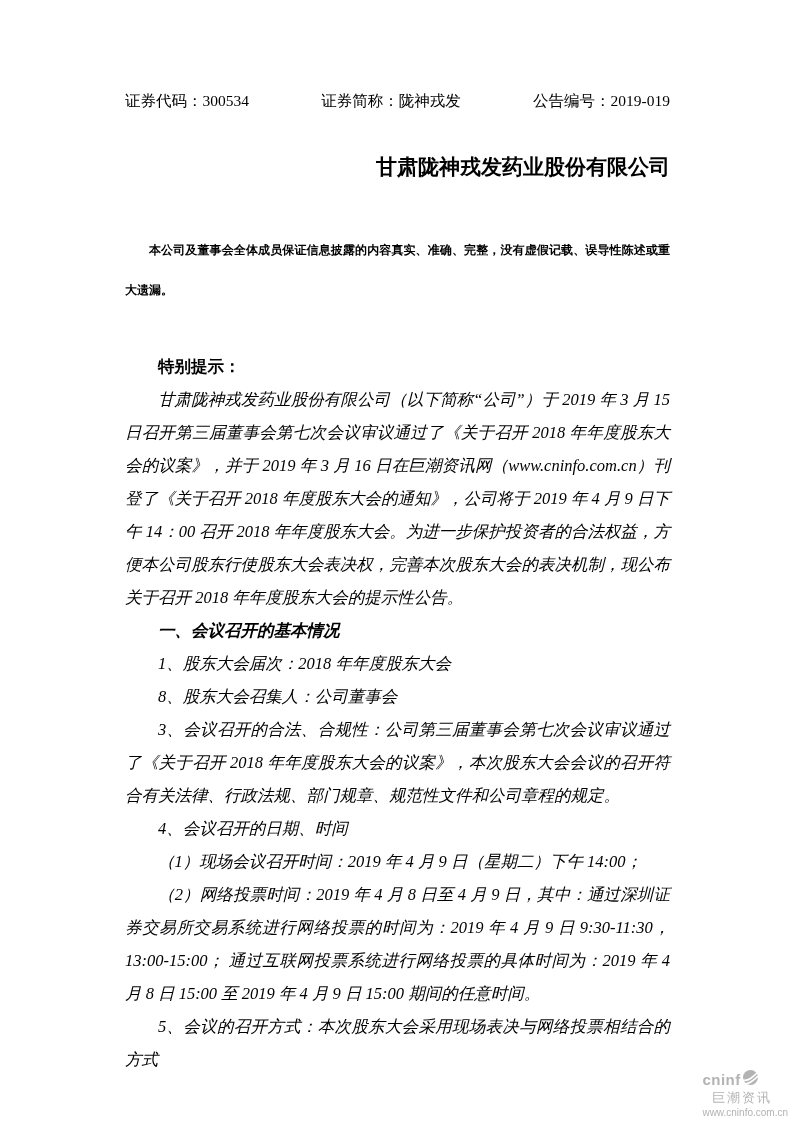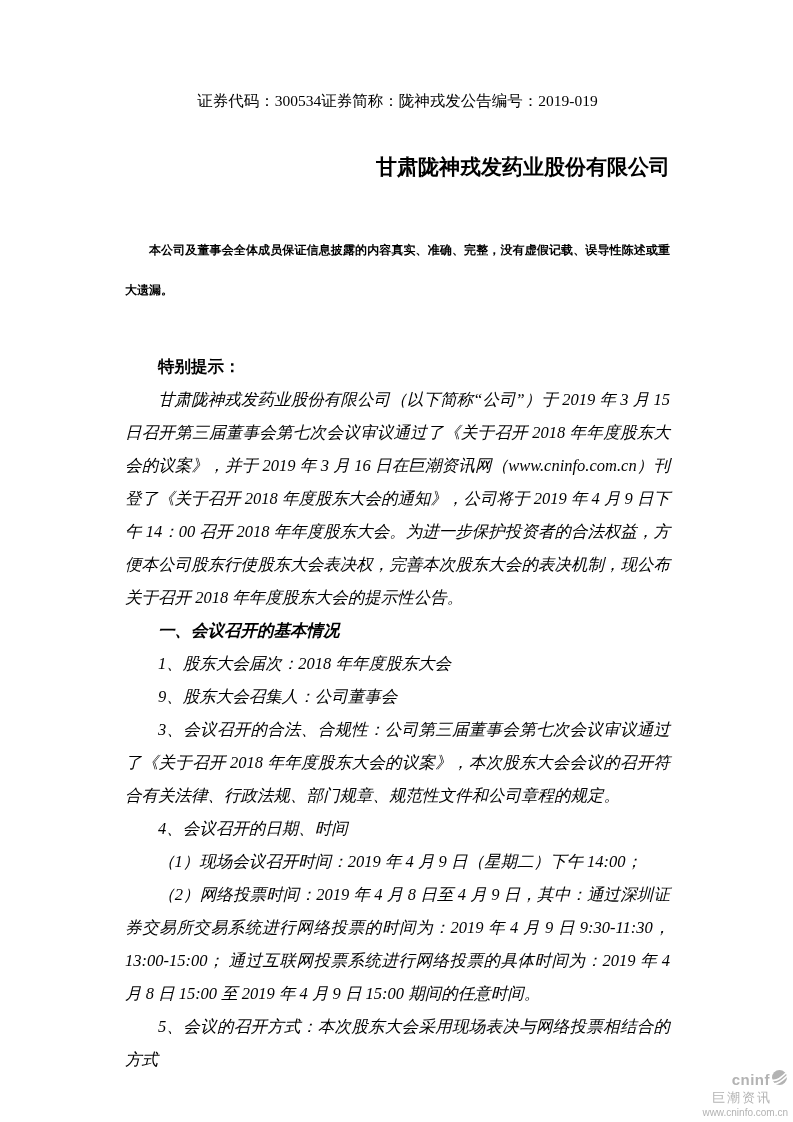--- a/index.html
+++ b/index.html
@@ -14,21 +14,21 @@
     overflow: hidden;
   }
   .content {
     position: absolute;
     left: 125px;
     right: 123px;
     top: 0;
   }
   .header-row {
     display: flex;
-    justify-content: center;
+    justify-content: space-between;
     margin-top: 90px;
     font-size: 15.5px;
     line-height: 22px;
     white-space: nowrap;
   }
   .title-block {
     margin-top: 32px;
     text-align: right;
     font-weight: bold;
     font-size: 21px;
@@ -62,21 +62,20 @@
     right: 5px;
     bottom: 4px;
     color: #b3b3b3;
     font-family: "Liberation Sans", "DejaVu Sans", sans-serif;
     text-align: right;
     line-height: 1.15;
   }
   .logo-top {
     display: flex;
     align-items: center;
-    justify-content: flex-end;
     gap: 1px;
     font-weight: bold;
     font-size: 15px;
     letter-spacing: 0.5px;
   }
   .logo-sub { font-size: 13px; letter-spacing: 2px; margin-top: 1px; padding-right: 16px; }
   .logo-url { font-size: 10px; margin-top: 1px; }
 </style>
 </head>
 <body>
@@ -95,21 +94,21 @@
     </div>
 
     <div class="disclaimer">本公司及董事会全体成员保证信息披露的内容真实、准确、完整，没有虚假记载、误导性陈述或重大遗漏。</div>
 
     <div class="special-heading">特别提示：</div>
 
     <div class="body-text">
       <p>甘肃陇神戎发药业股份有限公司（以下简称“公司”）于 2019 年 3 月 15 日召开第三届董事会第七次会议审议通过了《关于召开 2018 年年度股东大会的议案》，并于 2019 年 3 月 16 日在巨潮资讯网（www.cninfo.com.cn）刊登了《关于召开 2018 年度股东大会的通知》，公司将于 2019 年 4 月 9 日下午 14：00 召开 2018 年年度股东大会。为进一步保护投资者的合法权益，方便本公司股东行使股东大会表决权，完善本次股东大会的表决机制，现公布关于召开 2018 年年度股东大会的提示性公告。</p>
       <p class="section-heading">一、会议召开的基本情况</p>
       <p>1、股东大会届次：2018 年年度股东大会</p>
-      <p>9、股东大会召集人：公司董事会</p>
+      <p>8、股东大会召集人：公司董事会</p>
       <p>3、会议召开的合法、合规性：公司第三届董事会第七次会议审议通过了《关于召开 2018 年年度股东大会的议案》，本次股东大会会议的召开符合有关法律、行政法规、部门规章、规范性文件和公司章程的规定。</p>
       <p>4、会议召开的日期、时间</p>
       <p>（1）现场会议召开时间：2019 年 4 月 9 日（星期二）下午 14:00；</p>
       <p>（2）网络投票时间：2019 年 4 月 8 日至 4 月 9 日，其中：通过深圳证券交易所交易系统进行网络投票的时间为：2019 年 4 月 9 日 9:30-11:30，13:00-15:00； 通过互联网投票系统进行网络投票的具体时间为：2019 年 4 月 8 日 15:00 至 2019 年 4 月 9 日 15:00 期间的任意时间。</p>
       <p>5、会议的召开方式：本次股东大会采用现场表决与网络投票相结合的方式</p>
     </div>
 
   </div>
 
   <div class="logo">

